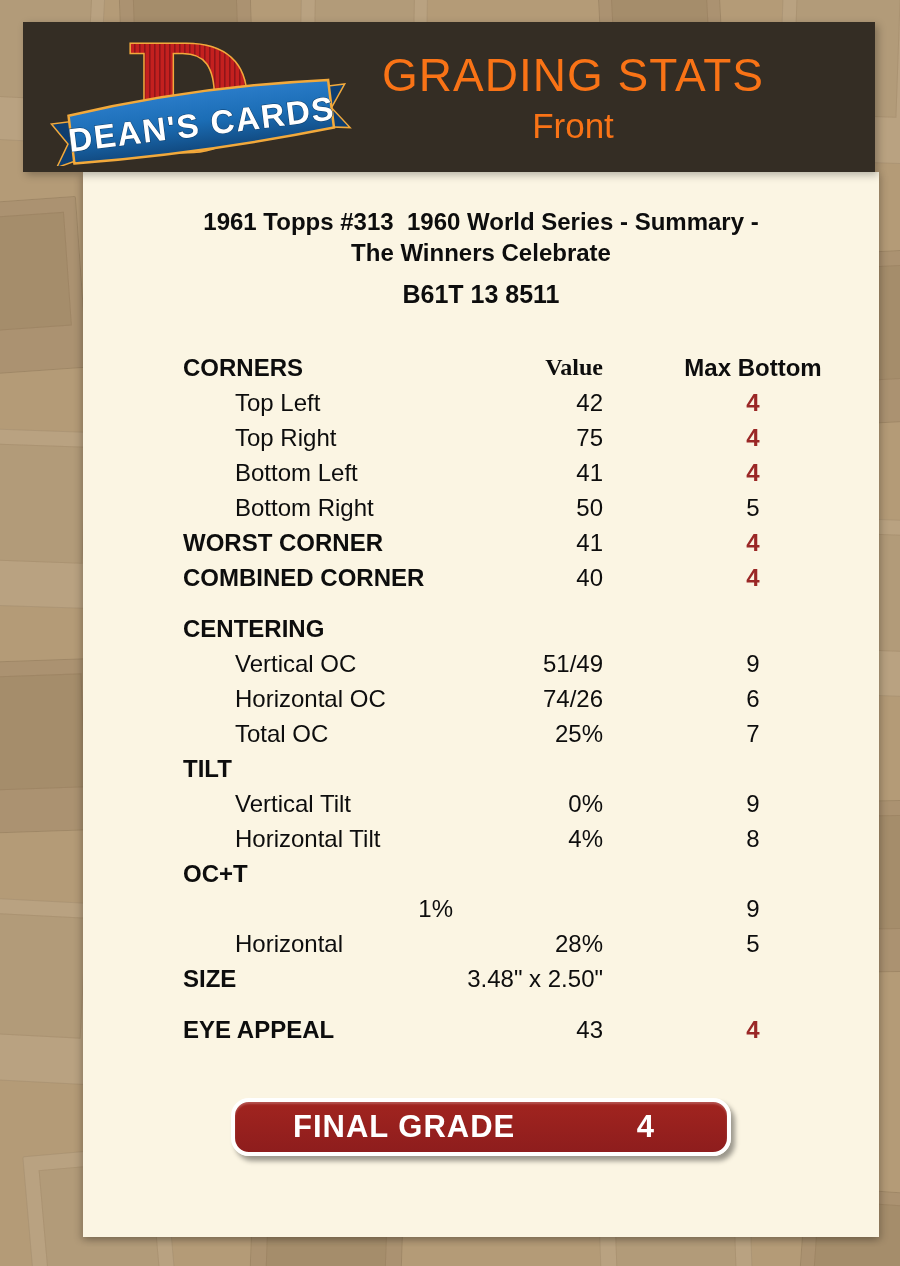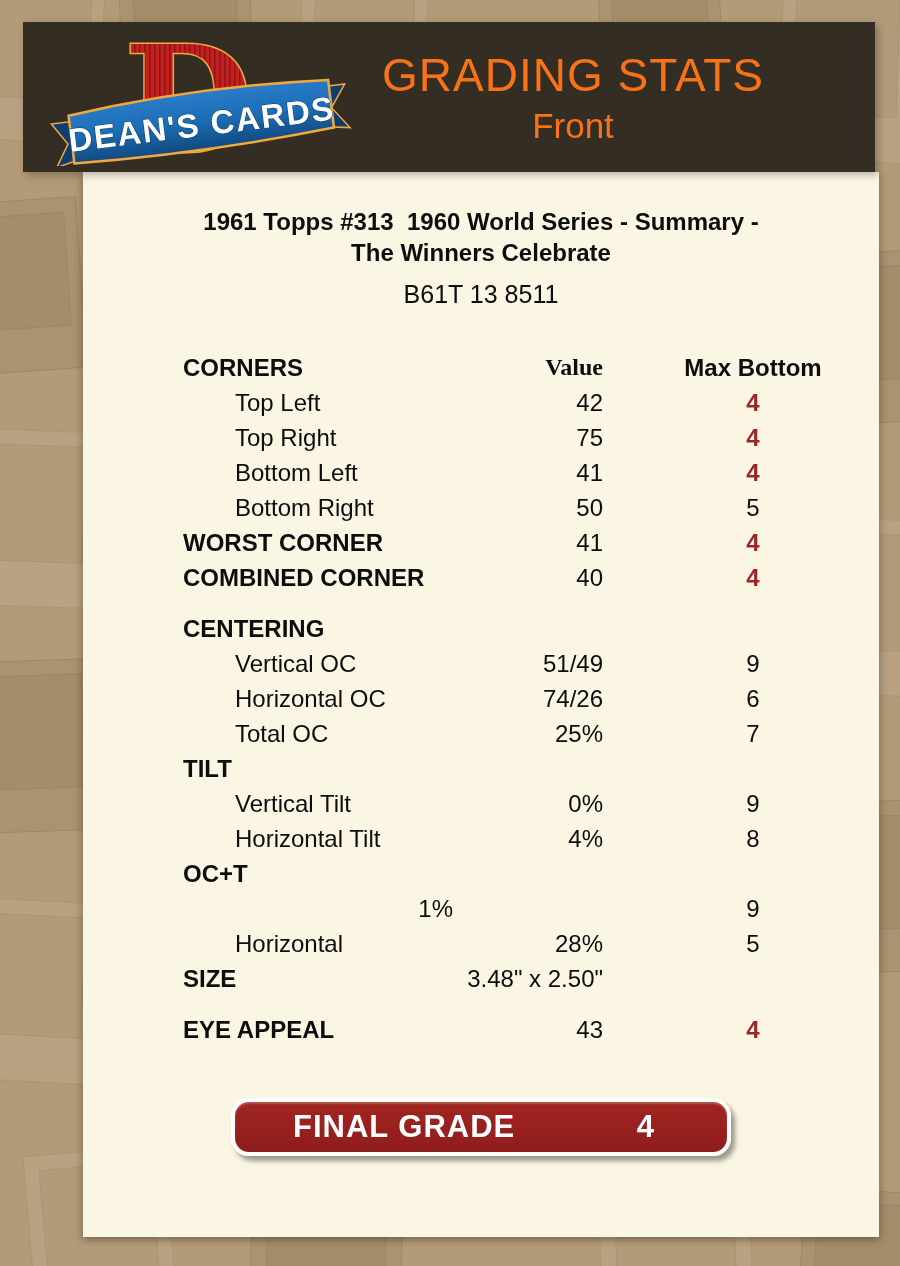--- a/index.html
+++ b/index.html
@@ -36,21 +36,21 @@
     position:absolute;left:52px;top:172px;width:796px;height:1065px;
     background:#fbf5e3;z-index:2;
     box-shadow:-3px 3px 7px rgba(0,0,0,0.18), 3px 3px 7px rgba(0,0,0,0.18);
     color:#0d0d0d;
     margin-left:31px;
   }
   .card-title{
     margin-top:34px;text-align:center;font-weight:bold;
     font-size:24px;line-height:31px;white-space:pre;
   }
-  .card-serial{margin-top:11px;text-align:center;font-size:25px;line-height:30px;}
+  .card-serial{margin-top:11px;text-align:center;font-size:25px;line-height:30px;font-weight:bold;}
   
   .stats{margin:41px 0 0 100px;width:660px;}
   .trow{
     display:grid;grid-template-columns:270px 150px 80px 140px;
     height:35px;align-items:center;font-size:24px;
   }
   .lbl{text-align:left;white-space:nowrap;}
   .lbl.head{font-weight:bold;}
   .lbl.ind{padding-left:52px;}
   .val{text-align:right;white-space:nowrap;}

